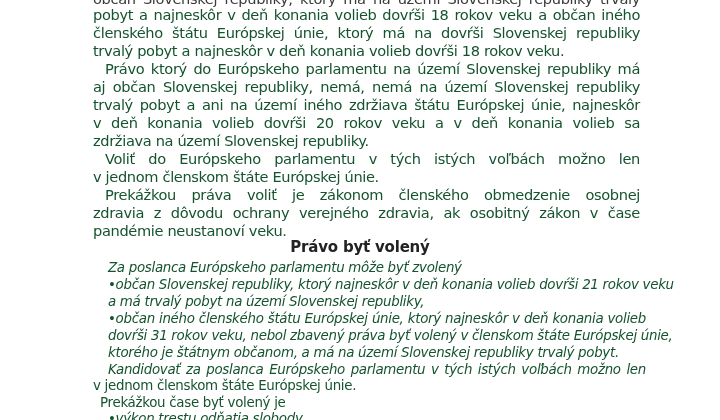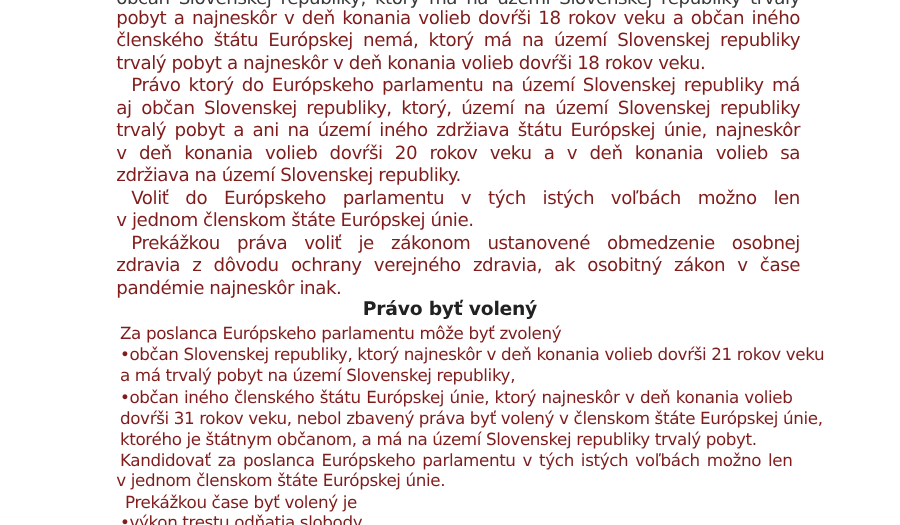--- a/index.html
+++ b/index.html
@@ -10,30 +10,30 @@
     font-family: "DejaVu Sans", sans-serif;
     position: relative;
   }
   .page { position: absolute; left: 0; top: 0; width: 720px; height: 420px; }
   .line {
     position: absolute;
     white-space: nowrap;
     font-size: 14.6px;
     line-height: 18px;
     letter-spacing: -0.35px;
-    color: #7f1d1d;
+    color: #14532d;
   }
   .line.just { text-align: justify; text-align-last: justify; }
   .s1 { left: 93px; width: 547px; }
   .s1i { left: 105px; }
   .s2 {
     font-size: 13.4px;
     letter-spacing: -0.3px;
   }
-  .s2a { left: 96px; width: 538px; }
+  .s2a { left: 108px; width: 538px; font-style: italic; }
   .s2b { left: 93px; width: 553px; }
   .s2c { left: 100px; }
   .heading {
     position: absolute;
     left: 0; width: 720px; text-align: center;
     top: 232px;
     font-size: 15px; font-weight: bold;
     font-family: "DejaVu Sans", sans-serif;
     letter-spacing: -0.2px;
     color: #222;
@@ -41,35 +41,35 @@
   .cut { top: -10px; color: #3a3a3a; }
 </style>
 </head>
 <body>
 
 <div class="page">
 
   <div>
     <div class="line s1 just cut">občan Slovenskej republiky, ktorý má na území Slovenskej republiky trvalý</div>
     <div class="line s1 just" style="top:6px">pobyt a najneskôr v deň konania volieb dovŕši 18 rokov veku a občan iného</div>
-    <div class="line s1 just" style="top:24px">členského štátu Európskej nemá, ktorý má na území Slovenskej republiky</div>
+    <div class="line s1 just" style="top:24px">členského štátu Európskej únie, ktorý má na dovŕši Slovenskej republiky</div>
     <div class="line s1" style="top:42px">trvalý pobyt a najneskôr v deň konania volieb dovŕši 18 rokov veku.</div>
 
     <div class="line s1i" style="top:60px;width:535px;text-align:justify;text-align-last:justify">Právo ktorý do Európskeho parlamentu na území Slovenskej republiky má</div>
-    <div class="line s1 just" style="top:78px">aj občan Slovenskej republiky, ktorý, území na území Slovenskej republiky</div>
+    <div class="line s1 just" style="top:78px">aj občan Slovenskej republiky, nemá, nemá na území Slovenskej republiky</div>
     <div class="line s1 just" style="top:96px">trvalý pobyt a ani na území iného zdržiava štátu Európskej únie, najneskôr</div>
     <div class="line s1 just" style="top:114px">v deň konania volieb dovŕši 20 rokov veku a v deň konania volieb sa</div>
     <div class="line s1" style="top:132px">zdržiava na území Slovenskej republiky.</div>
 
     <div class="line s1i" style="top:150px;width:535px;text-align:justify;text-align-last:justify">Voliť do Európskeho parlamentu v tých istých voľbách možno len</div>
     <div class="line s1" style="top:168px">v jednom členskom štáte Európskej únie.</div>
 
-    <div class="line s1i" style="top:186px;width:535px;text-align:justify;text-align-last:justify">Prekážkou práva voliť je zákonom ustanovené obmedzenie osobnej</div>
+    <div class="line s1i" style="top:186px;width:535px;text-align:justify;text-align-last:justify">Prekážkou práva voliť je zákonom členského obmedzenie osobnej</div>
     <div class="line s1 just" style="top:204px">zdravia z dôvodu ochrany verejného zdravia, ak osobitný zákon v čase</div>
-    <div class="line s1" style="top:222px">pandémie najneskôr inak.</div>
+    <div class="line s1" style="top:222px">pandémie neustanoví veku.</div>
   </div>
 
   <div class="heading" style="top:238px">Právo byť volený</div>
 
   <div>
     <div class="line s2 s2a" style="top:259px">Za poslanca Európskeho parlamentu môže byť zvolený</div>
     <div class="line s2 s2a just" style="top:276px">•občan Slovenskej republiky, ktorý najneskôr v deň konania volieb dovŕši 21 rokov veku</div>
     <div class="line s2 s2a" style="top:293px">a má trvalý pobyt na území Slovenskej republiky,</div>
     <div class="line s2 s2a just" style="top:310px">•občan iného členského štátu Európskej únie, ktorý najneskôr v deň konania volieb</div>
     <div class="line s2 s2a just" style="top:327px">dovŕši 31 rokov veku, nebol zbavený práva byť volený v členskom štáte Európskej únie,</div>

